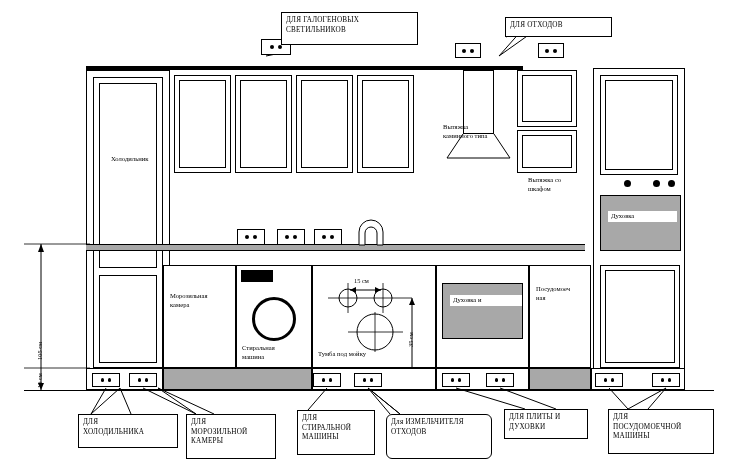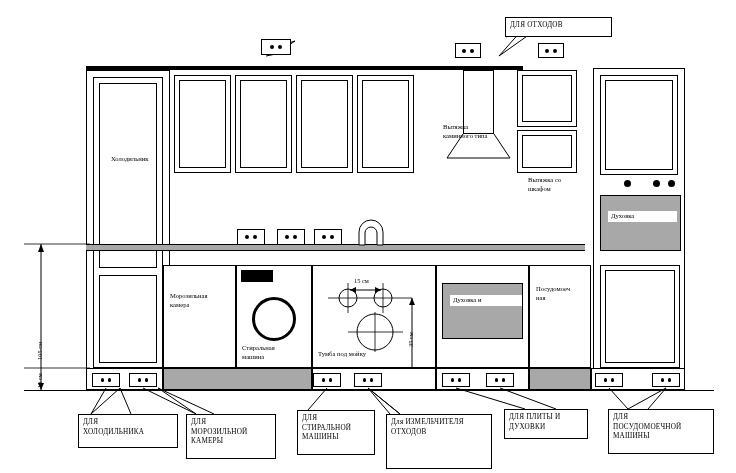--- a/index.html
+++ b/index.html
@@ -45,20 +45,22 @@
   }
   .vert{transform-origin:0 0;transform:rotate(-90deg);}
   svg{position:absolute;left:0;top:0;overflow:visible;}
   .burner{position:absolute;border-radius:50%;background:#000;}
 </style>
 </head>
 <body>
 
 <div id="stage">
 
+  <div class="callout" style="left:281px;top:12px;width:137px;height:33px;">ДЛЯ ГАЛОГЕНОВЫХ
+СВЕТИЛЬНИКОВ</div>
   <div class="callout" style="left:505px;top:17px;width:107px;height:20px;">ДЛЯ ОТХОДОВ</div>
 
   <svg width="736" height="473">
     <polyline points="282,45 295,41 276,54 266,56" fill="none" stroke="#000" stroke-width="1"></polyline>
     <polyline points="506,37 522,30 499,56 530,34" fill="none" stroke="#000" stroke-width="1"></polyline>
   </svg>
 
   <div class="socket" style="left:261px;top:39px;width:30px;height:16px;">
     <i></i>
       <i></i>
@@ -243,21 +245,21 @@
   <div class="dimtext vert" style="left:36px;top:388px;">10 см</div>
 
   <div class="callout" style="left:78px;top:414px;width:100px;height:34px;">ДЛЯ
 ХОЛОДИЛЬНИКА</div>
   <div class="callout" style="left:186px;top:414px;width:90px;height:45px;">ДЛЯ
 МОРОЗИЛЬНОЙ
 КАМЕРЫ</div>
   <div class="callout" style="left:297px;top:410px;width:78px;height:45px;">ДЛЯ
 СТИРАЛЬНОЙ
 МАШИНЫ</div>
-  <div class="callout" style="left:386px;top:414px;width:106px;height:55px;">Для ИЗМЕЛЬЧИТЕЛЯ
+  <div class="callout" style="left:386px;top:414px;width:106px;height:45px;border-radius:6px;">Для ИЗМЕЛЬЧИТЕЛЯ
 ОТХОДОВ</div>
   <div class="callout" style="left:504px;top:409px;width:84px;height:30px;">ДЛЯ ПЛИТЫ И
 ДУХОВКИ</div>
   <div class="callout" style="left:608px;top:409px;width:106px;height:45px;">ДЛЯ
 ПОСУДОМОЕЧНОЙ
 МАШИНЫ</div>
 
   <svg width="736" height="473">
     <polyline points="106,388 91,414 120,388 131,414" fill="none" stroke="#000" stroke-width="1"></polyline>
     <polyline points="143,388 196,414 158,388 214,414" fill="none" stroke="#000" stroke-width="1"></polyline>

